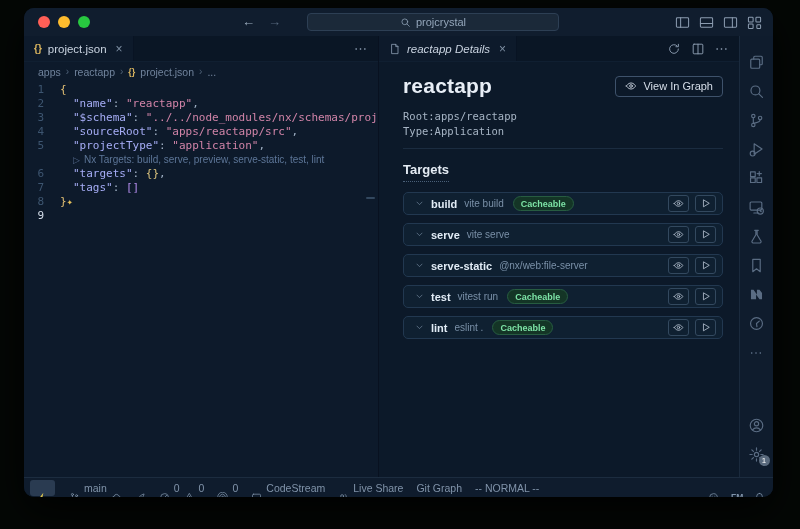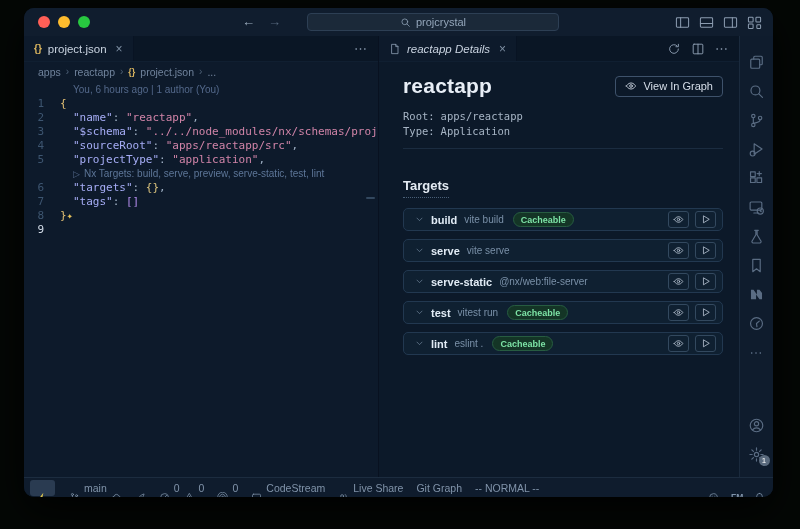--- a/index.html
+++ b/index.html
@@ -75,22 +75,22 @@
   .webview { flex:1; background:#0c1929; padding:12px 16px 0 24px; overflow:hidden; }
   .panel-head { display:flex; align-items:center; justify-content:space-between; }
   .panel-title { font-size:21px; font-weight:600; color:#e8eef6; letter-spacing:.2px; }
   .graph-btn { display:flex; align-items:center; gap:6px; height:21px; padding:0 9px;
     background:transparent; border:1px solid #3e526b; border-radius:4px;
     color:#d7dfea; font-size:11px; font-family:inherit; }
   .graph-btn .icon { width:12px; height:12px; }
   .panel-meta { margin-top:11px; font-family:"DejaVu Sans Mono", monospace;
     font-size:10.5px; color:#a7b5c5; line-height:15px;
     padding-bottom:9px; border-bottom:1px solid #1b2c40; }
-  .panel-meta .lbl { margin-right:6px; }
-  .targets-h { margin-top:29px; font-size:13px; font-weight:bold; color:#e4ebf3;
+  .panel-meta .lbl { }
+  .targets-h { margin-top:13px; font-size:13px; font-weight:bold; color:#e4ebf3;
     display:inline-block; padding-bottom:4px; border-bottom:1px dotted #4a6078; }
   .targets-list { margin-top:10px; }
   .target-row { display:flex; align-items:center; height:23px; margin-bottom:8px;
     background:#0f2031; border:1px solid #223850; border-radius:5px; padding:0 6px; }
   .target-row .chev { width:9px; height:9px; color:#7e93ab; margin:0 7px 0 5px; flex:0 0 9px; }
   .t-name { font-size:11px; font-weight:bold; color:#e2ecf6; margin-right:7px; }
   .t-cmd  { font-size:10px; color:#7a90a8; margin-right:9px; }
   .badge { font-size:9px; font-weight:bold; color:#7de3a6; background:#143526;
     border:1px solid #275c41; border-radius:8px; padding:1.5px 7px; }
   .t-spacer { flex:1; }
@@ -200,21 +200,20 @@
         <span class="sep">›</span>
         <span>reactapp</span>
         <span class="sep">›</span>
         <span class="braces">{}</span>
         <span>project.json</span>
         <span class="sep">›</span>
         <span>...</span>
       </div>
       <div class="code-area">
         <div id="code-lines">
-              <div class="code-row"><span class="gutter"></span><span class="code-content lens" style="padding-left: 13px;">You, 6 hours ago | 1 author (You)</span></div>
               <div class="code-row"><span class="gutter">1</span><span class="code-content"><span class="tok-brace1">{</span></span></div>
               <div class="code-row"><span class="gutter">2</span><span class="code-content" style="padding-left: 13px;"><span class="tok-key">"name"</span><span class="tok-punct">: </span><span class="tok-str">"reactapp"</span><span class="tok-punct">,</span></span></div>
               <div class="code-row"><span class="gutter">3</span><span class="code-content" style="padding-left: 13px;"><span class="tok-key">"$schema"</span><span class="tok-punct">: </span><span class="tok-str">"../../node_modules/nx/schemas/project-s</span></span></div>
               <div class="code-row"><span class="gutter">4</span><span class="code-content" style="padding-left: 13px;"><span class="tok-key">"sourceRoot"</span><span class="tok-punct">: </span><span class="tok-str">"apps/reactapp/src"</span><span class="tok-punct">,</span></span></div>
               <div class="code-row"><span class="gutter">5</span><span class="code-content" style="padding-left: 13px;"><span class="tok-key">"projectType"</span><span class="tok-punct">: </span><span class="tok-str">"application"</span><span class="tok-punct">,</span></span></div>
               <div class="code-row"><span class="gutter"></span><span class="code-content lens nxlens" style="padding-left: 13px;"><span class="lens-play">▷</span><span>Nx Targets: build, serve, preview, serve-static, test, lint</span></span></div>
               <div class="code-row"><span class="gutter">6</span><span class="code-content" style="padding-left: 13px;"><span class="tok-key">"targets"</span><span class="tok-punct">: </span><span class="tok-brace2">{}</span><span class="tok-punct">,</span></span></div>
               <div class="code-row"><span class="gutter">7</span><span class="code-content" style="padding-left: 13px;"><span class="tok-key">"tags"</span><span class="tok-punct">: </span><span class="tok-bracket">[]</span></span></div>
               <div class="code-row"><span class="gutter">8</span><span class="code-content"><span class="tok-brace1">}</span><span class="tok-sparkle">✦</span></span></div>
               <div class="code-row"><span class="gutter active">9</span><span class="code-content"></span></div>

